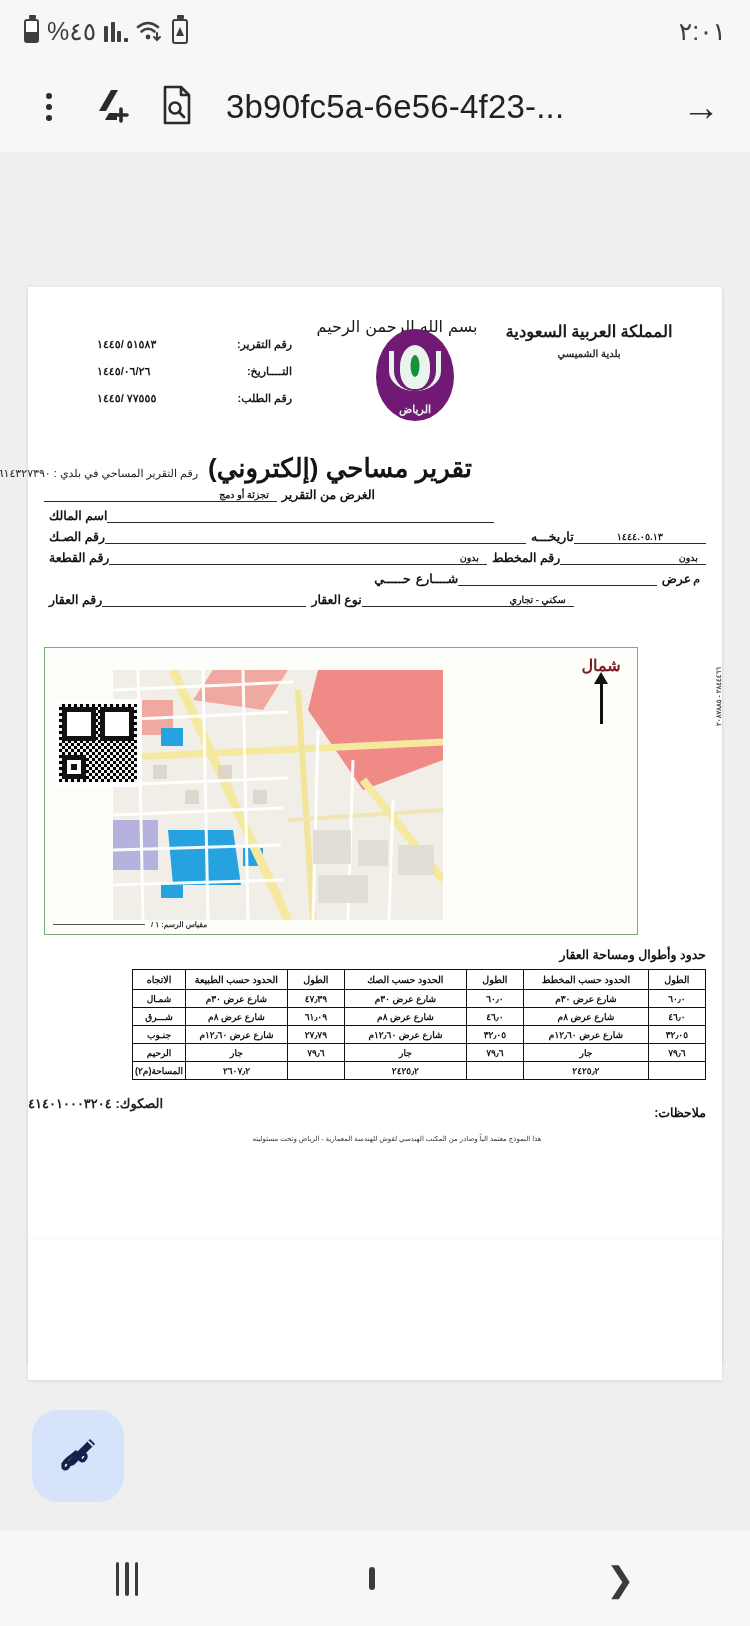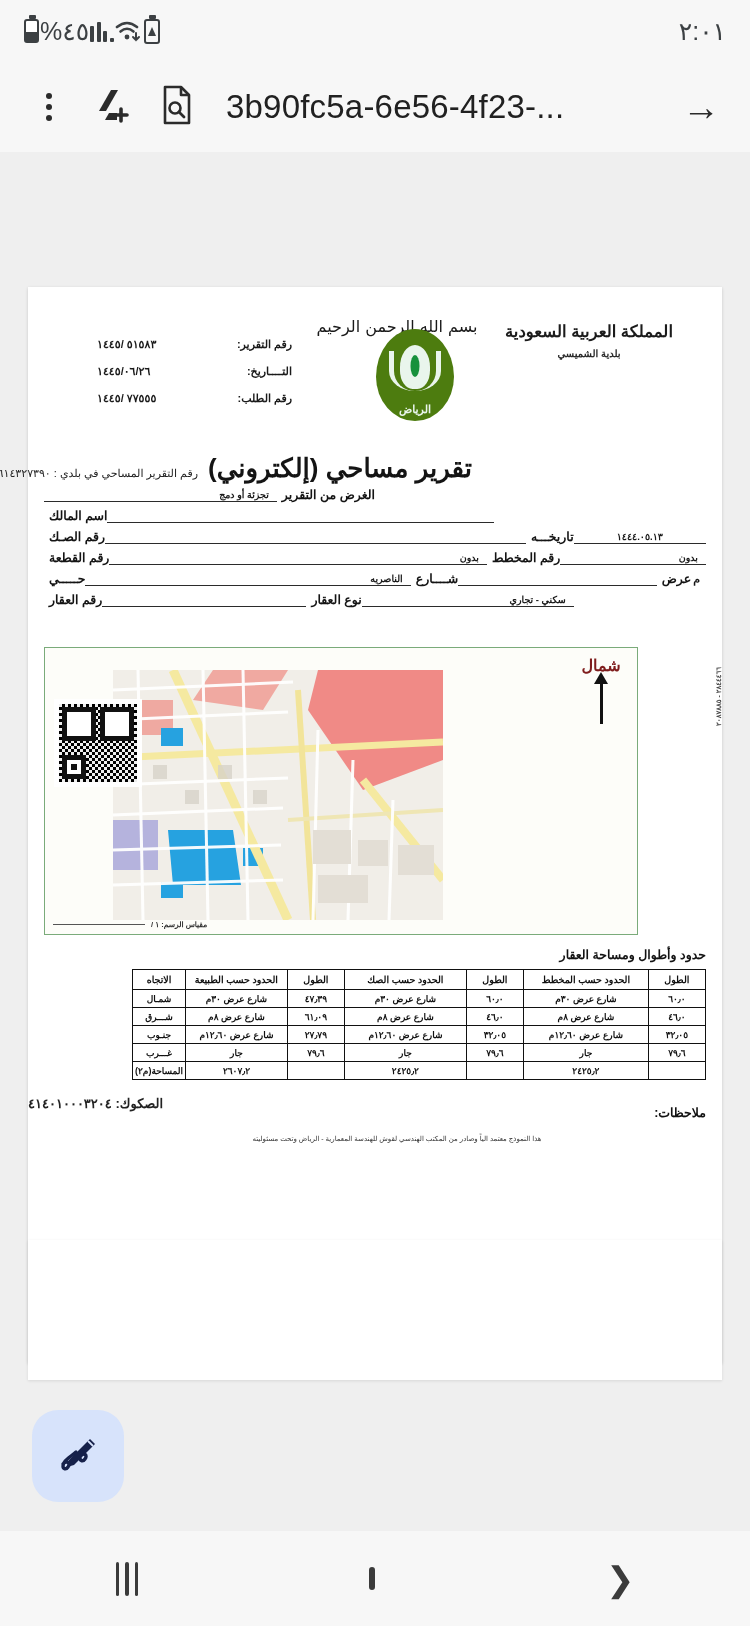--- a/index.html
+++ b/index.html
@@ -13,21 +13,21 @@
 
   
   .statusbar {
     height:62px;
     background:#f7f7f7;
     display:flex;
     align-items:center;
     justify-content:space-between;
     padding:0 24px;
   }
-  .sb-left { display:flex; align-items:center; gap:1px; }
+  .sb-left { display:flex; align-items:center; gap:8px; }
   .sb-battery-sm {
     width:15px; height:24px;
     border:2.5px solid #3c4043;
     border-radius:3px;
     position:relative;
     background:linear-gradient(to top,#3c4043 45%,#fff 45%);
   }
   .sb-battery-sm::before {
     content:""; position:absolute; top:-6px; left:3px;
     width:7px; height:4px; background:#3c4043; border-radius:1px;
@@ -124,27 +124,28 @@
   }
 
   .org-block {
     position:absolute; top:32px; right:18px;
     width:230px; text-align:center;
     color:#1b1b1b;
   }
   .org-1, .org-2, .org-3 {
     font-weight:bold; font-size:16.5px; line-height:1.55;
     letter-spacing:0.3px;
+    font-family:Liberation Serif, serif;
   }
   .org-4 { font-size:10px; line-height:1.5; margin-top:1px; font-weight:bold; color:#2a2a2a; }
 
   .logo {
     position:absolute; top:42px; right:268px;
     width:78px; height:92px;
-    background:#4d7c0f;
+    background:#701a75;
     border-radius:50% 50% 50% 50% / 52% 52% 48% 48%;
     overflow:hidden;
   }
   .logo::before {
     content:""; position:absolute;
     top:16px; left:50%; transform:translateX(-50%);
     width:30px; height:44px;
     background:#e9f5ec;
     border-radius:50% 50% 42% 42%;
   }
@@ -475,23 +476,20 @@
           <span class="f-lbl">رقم القطعة</span>
         </div>
 
         <div class="f-row">
           <span class="f-suffix">م</span>
           <span class="f-lbl">عرض</span>
           <span class="f-line" style="flex:0 0 30%">
             <span class="f-val"></span>
           </span>
           <span class="f-lbl">شــــارع</span>
-          <span class="f-line" style="flex:1 1 auto">
-            <span class="f-val">الناصريه</span>
-          </span>
           <span class="f-lbl">حـــــي</span>
         </div>
 
         <div class="f-row">
           <span style="flex:0 0 20%"></span>
           <span class="f-line" style="flex:0 0 32%">
             <span class="f-val">سكني - تجاري</span>
           </span>
           <span class="f-lbl">نوع العقار</span>
           <span class="f-line" style="flex:1 1 auto"></span>
@@ -611,21 +609,21 @@
             <td>شارع عرض ١٢٫٦٠م</td>
             <td class="dir">جنـوب</td>
           </tr>
           <tr>
             <td>٧٩٫٦</td>
             <td>جار</td>
             <td>٧٩٫٦</td>
             <td>جار</td>
             <td>٧٩٫٦</td>
             <td>جار</td>
-            <td class="dir">غـــرب</td>
+            <td class="dir">الرحيم</td>
           </tr>
           <tr>
             <td></td>
             <td>٢٤٢٥٫٢</td>
             <td></td>
             <td>٢٤٢٥٫٢</td>
             <td></td>
             <td>٢٦٠٧٫٢</td>
             <td class="dir">المساحة(م٢)</td>
           </tr>

